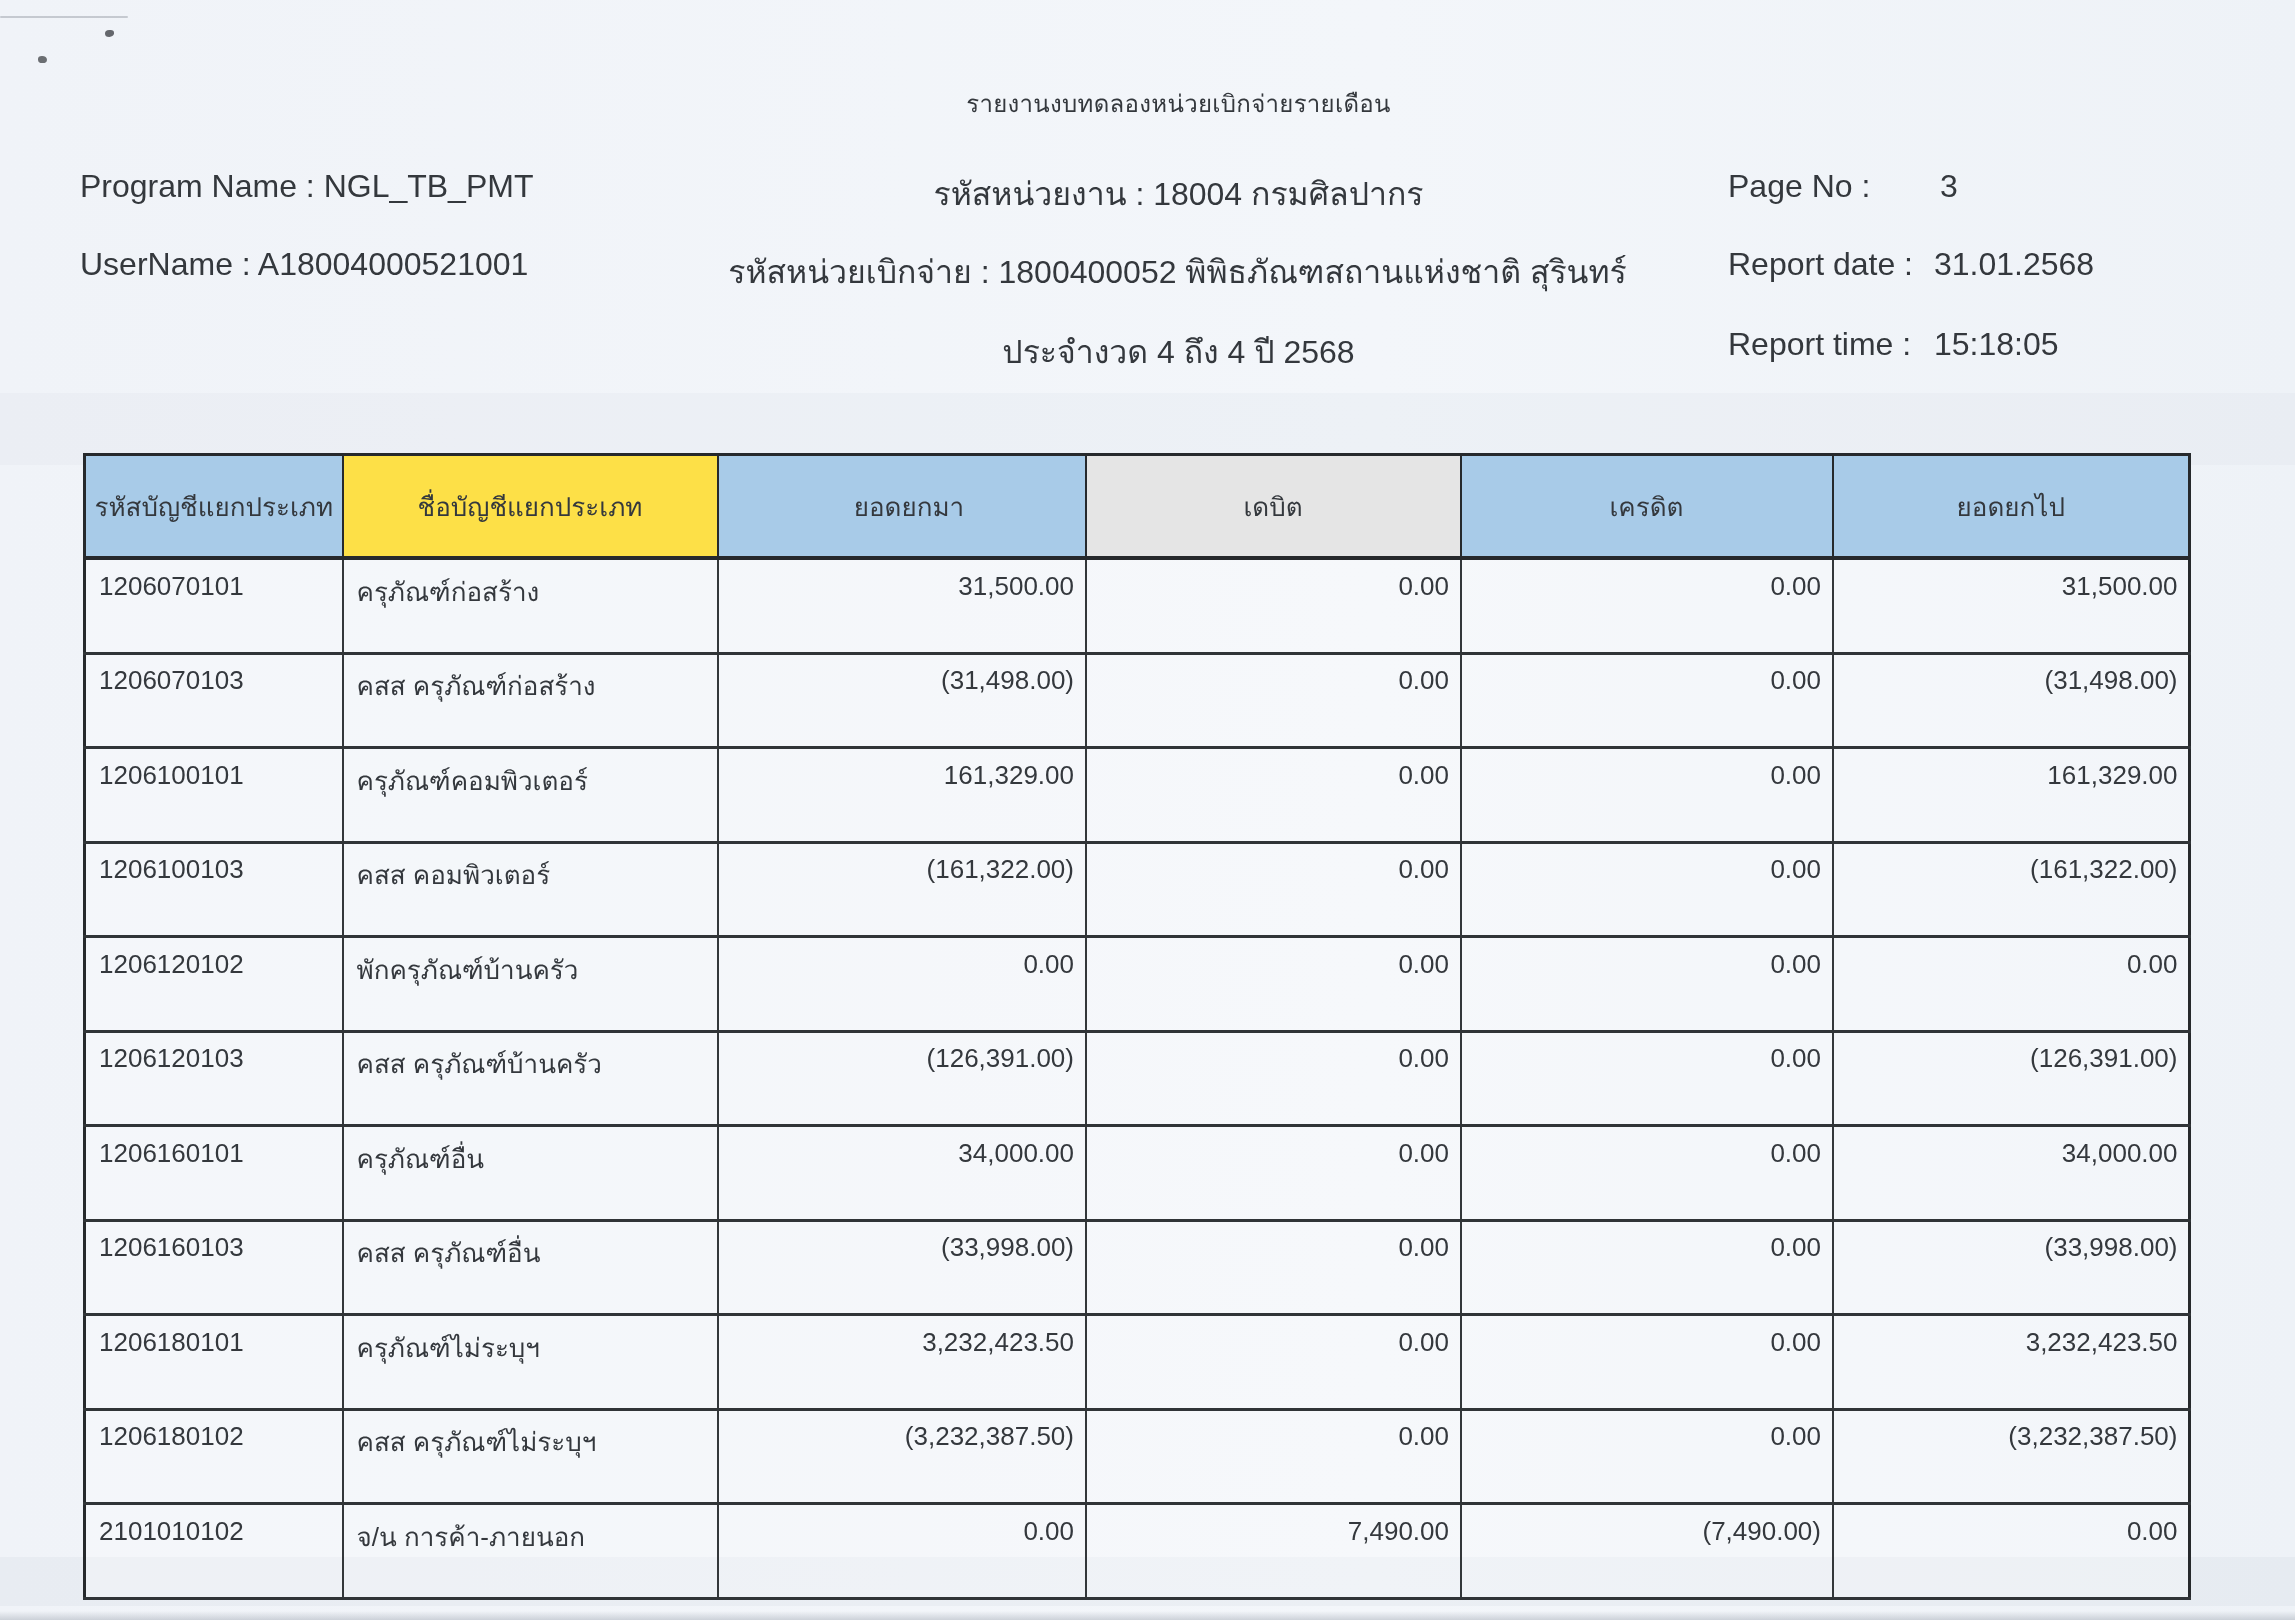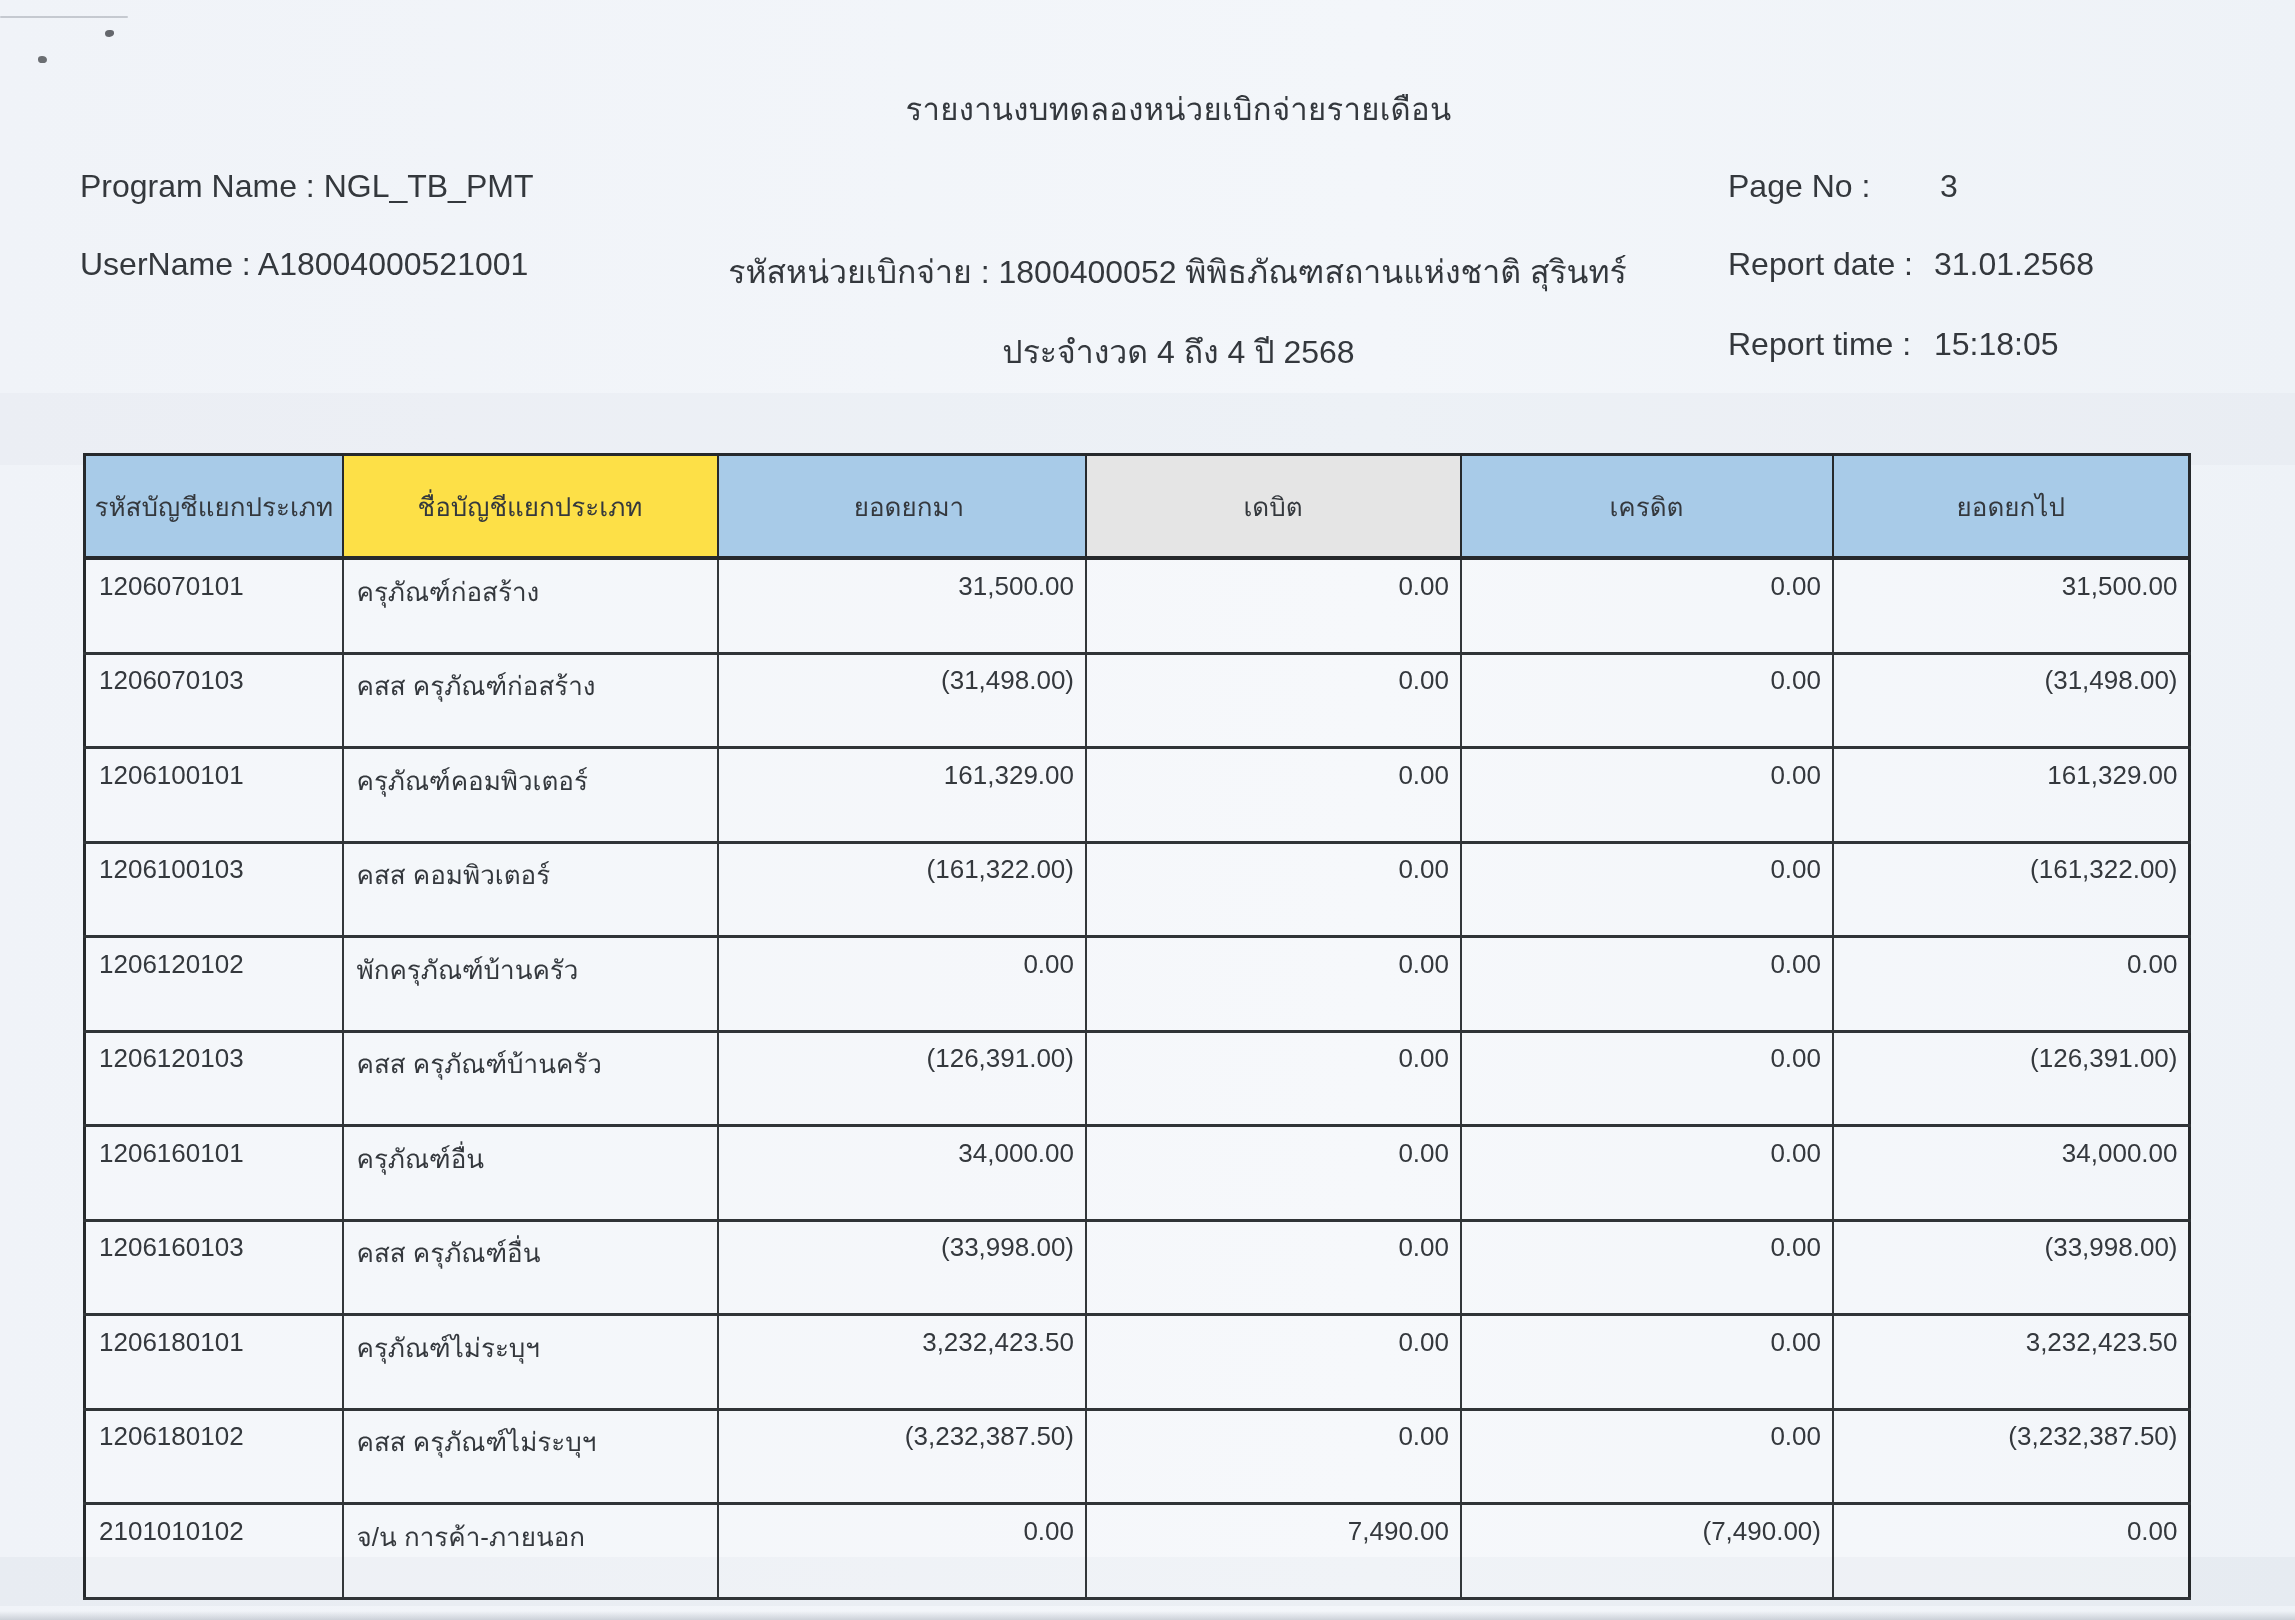--- a/index.html
+++ b/index.html
@@ -20,21 +20,21 @@
   .streak-top { left: 0; top: 15.7px; width: 128px; height: 2.6px; background: rgba(118,124,136,0.35); border-radius: 1.3px; }
   .speck-1 { left: 105px; top: 30px; width: 8.5px; height: 7.2px; background: #4b4e53; border-radius: 50% 40% 55% 50%; opacity: .85; }
   .speck-2 { left: 38px; top: 56px; width: 9.2px; height: 7.2px; background: #53565b; border-radius: 45% 55% 50% 50%; opacity: .85; }
   .band-1 { left: 0; top: 393px; width: 100%; height: 72px; background: rgba(168,178,194,0.07); }
   .band-2 { left: 0; top: 1557px; width: 100%; height: 49px; background: rgba(168,178,194,0.10); }
   .bottom-shade { left: 0; bottom: 0; width: 100%; height: 10.5px; background: linear-gradient(180deg, rgba(150,158,170,0), rgba(150,158,170,0.45)); }
 
   
   .doc-title {
     position: absolute; top: 84px; left: 753px; width: 851px;
-    text-align: center; font-size: 31px; letter-spacing: 0.3px;
+    text-align: center; font-size: 24px; letter-spacing: 0.3px;
   }
   .meta-item { position: absolute; font-size: 32px; white-space: nowrap; }
   .m-program { left: 80px; top: 168px; }
   .m-username { left: 80px; top: 246px; }
   .m-agency { left: 753px; top: 168px; width: 851px; text-align: center; }
   .m-disb { left: 654px; top: 246px; width: 1047px; text-align: center; }
   .m-period { left: 753px; top: 326px; width: 851px; text-align: center; }
   .m-pageno-label, .m-repdate-label, .m-reptime-label { left: 1728px; }
   .m-pageno-label { top: 168px; }
   .m-repdate-label { top: 246px; }
@@ -90,20 +90,21 @@
 
   <div class="meta-item m-program">
     <span>Program Name :</span>
     <span>NGL_TB_PMT</span>
   </div>
   <div class="meta-item m-username">
     <span>UserName :</span>
     <span>A18004000521001</span>
   </div>
 
+  <div class="meta-item m-agency">รหัสหน่วยงาน : 18004 กรมศิลปากร</div>
   <div class="meta-item m-disb">รหัสหน่วยเบิกจ่าย : 1800400052 พิพิธภัณฑสถานแห่งชาติ สุรินทร์</div>
   <div class="meta-item m-period">ประจำงวด 4 ถึง 4 ปี 2568</div>
 
   <div class="meta-item m-pageno-label">Page No :</div>
   <div class="meta-item m-pageno-value">3</div>
   <div class="meta-item m-repdate-label">Report date :</div>
   <div class="meta-item m-repdate-value">31.01.2568</div>
   <div class="meta-item m-reptime-label">Report time :</div>
   <div class="meta-item m-reptime-value">15:18:05</div>
 

